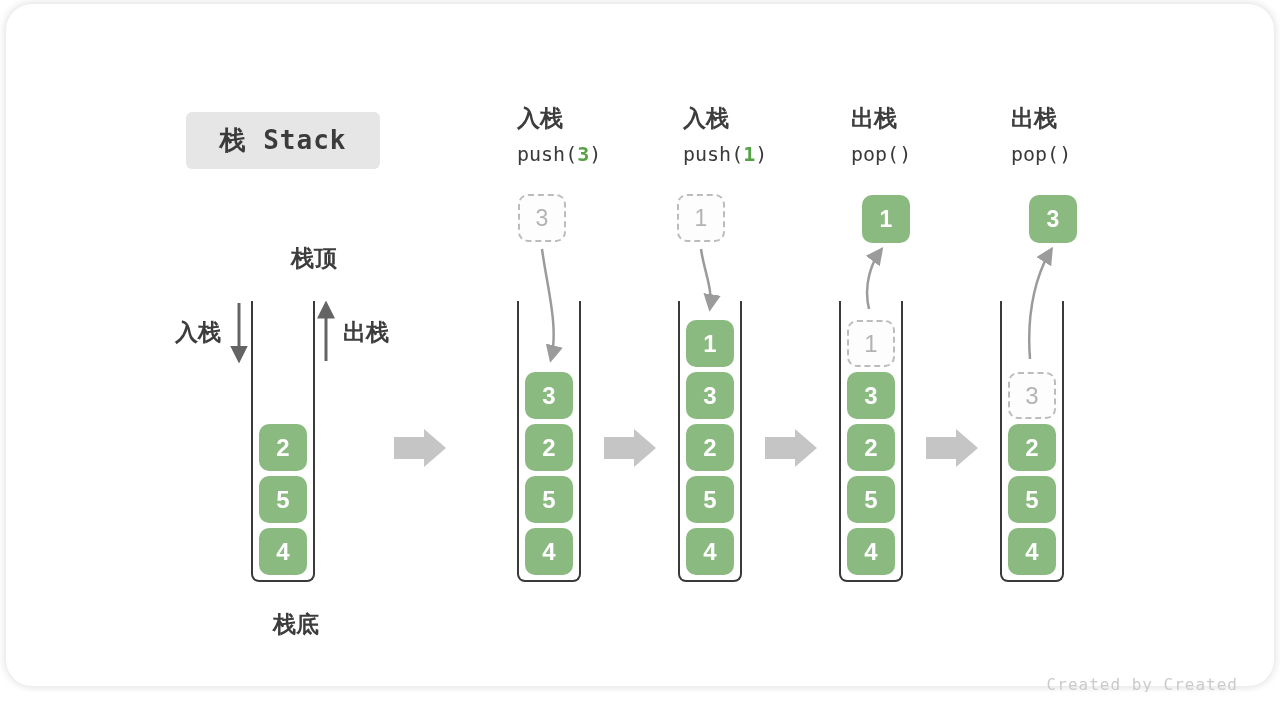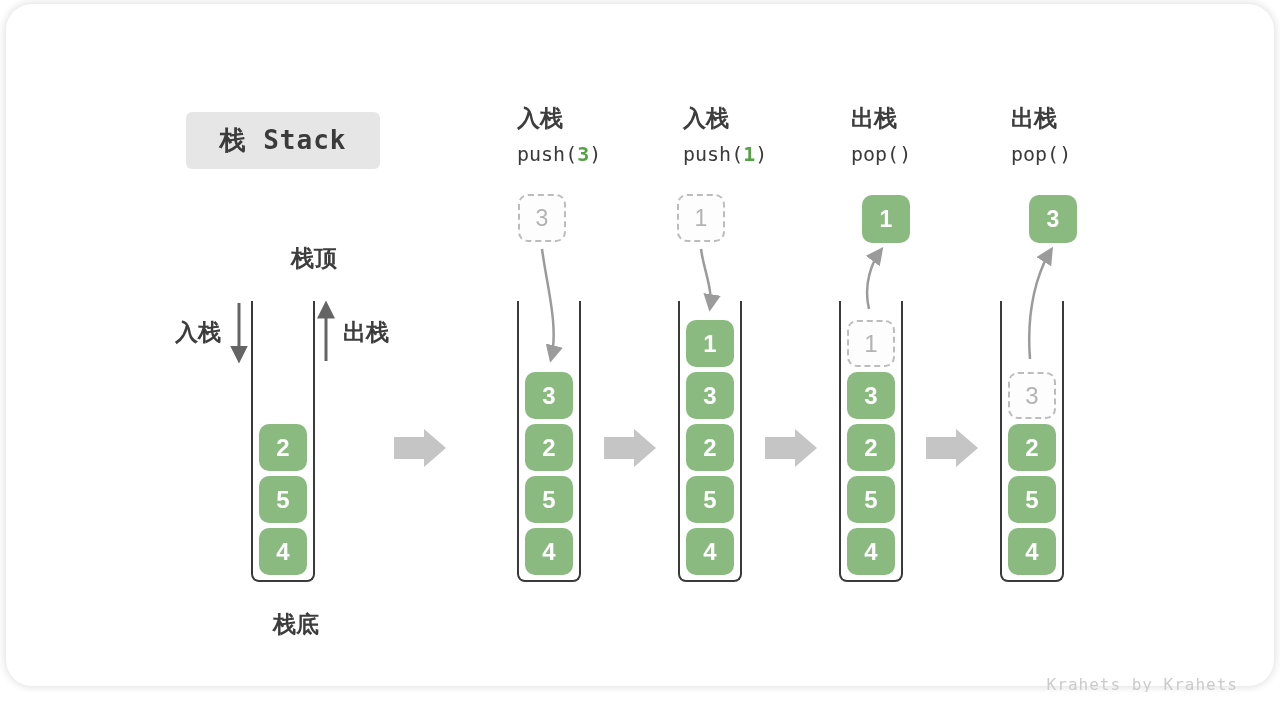--- a/index.html
+++ b/index.html
@@ -109,14 +109,14 @@
         <span class="op-code"><span>pop(</span><span class="op-arg"></span><span>)</span></span>
       </div>
       <div class="float-box solid" style="left: 1029px; top: 195px;">3</div>
       <div class="stack-container" style="left: 1000px; top: 301px;"></div>
       <div class="block solid" style="left: 1008px; top: 528px;">4</div>
       <div class="block solid" style="left: 1008px; top: 476px;">5</div>
       <div class="block solid" style="left: 1008px; top: 424px;">2</div>
       <div class="block dashed" style="left: 1008px; top: 372px;">3</div>
     </div>
 
-  <div class="watermark">Krahets by Krahets</div>
+  <div class="watermark">Created by Created</div>
 </div>
 
 </body></html>

